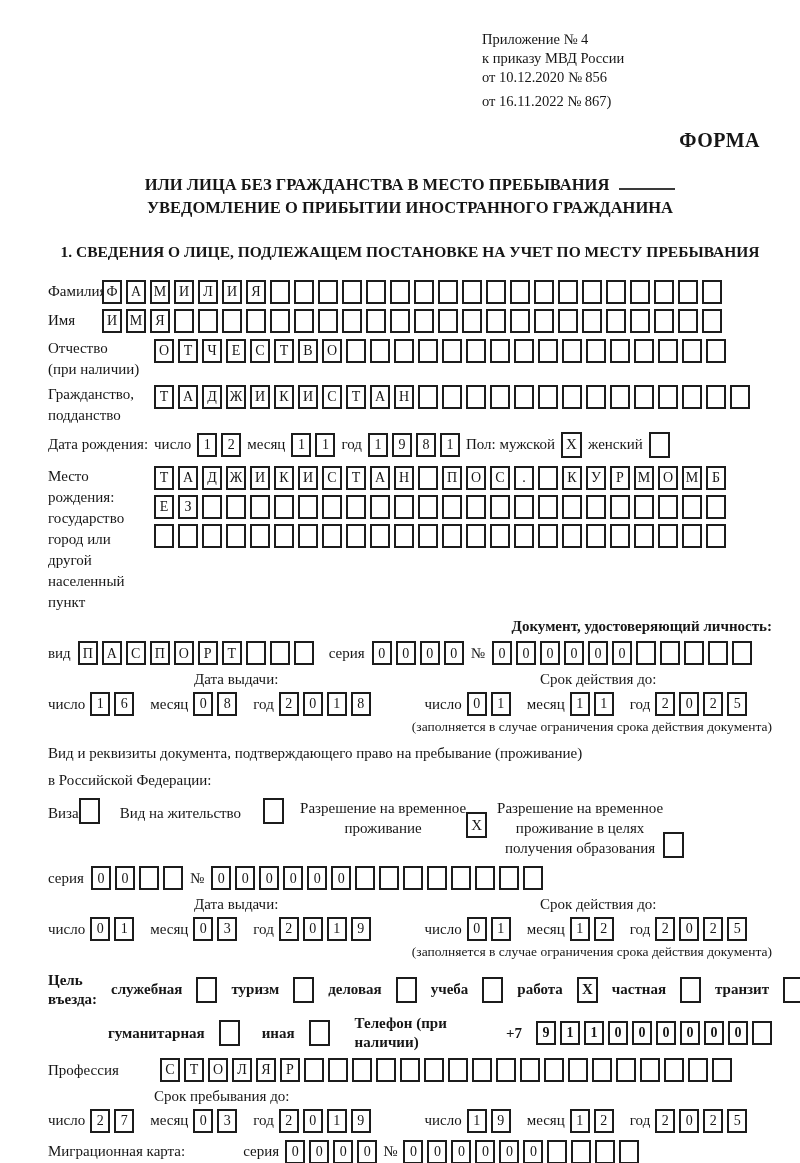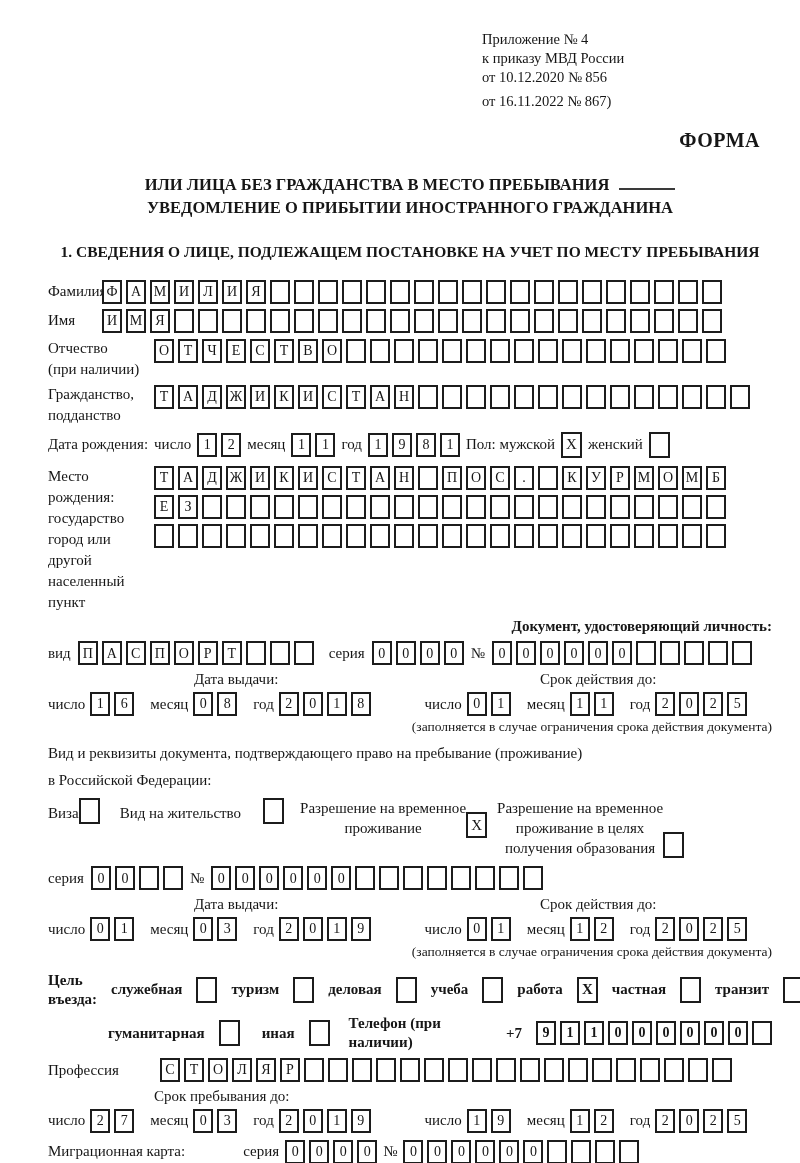--- a/index.html
+++ b/index.html
@@ -552,21 +552,21 @@
     <span>частная</span>
     <span class="checkbox"></span>
     <span>транзит</span>
     <span class="checkbox"></span>
   </div>
   <div class="purpose-row indent60">
     <span>гуманитарная</span>
     <span class="checkbox"></span>
     <span style="margin-left:8px;">иная</span>
     <span class="checkbox"></span>
-    <span style="margin-left:5px;">Телефон (при наличии)</span>
+    <span style="margin-left:11px;">Телефон (при наличии)</span>
     <span style="margin-left:14px;">+7</span>
     <span class="cells">
         <span class="cell">9</span>
         <span class="cell">1</span>
         <span class="cell">1</span>
         <span class="cell">0</span>
         <span class="cell">0</span>
         <span class="cell">0</span>
         <span class="cell">0</span>
         <span class="cell">0</span>

